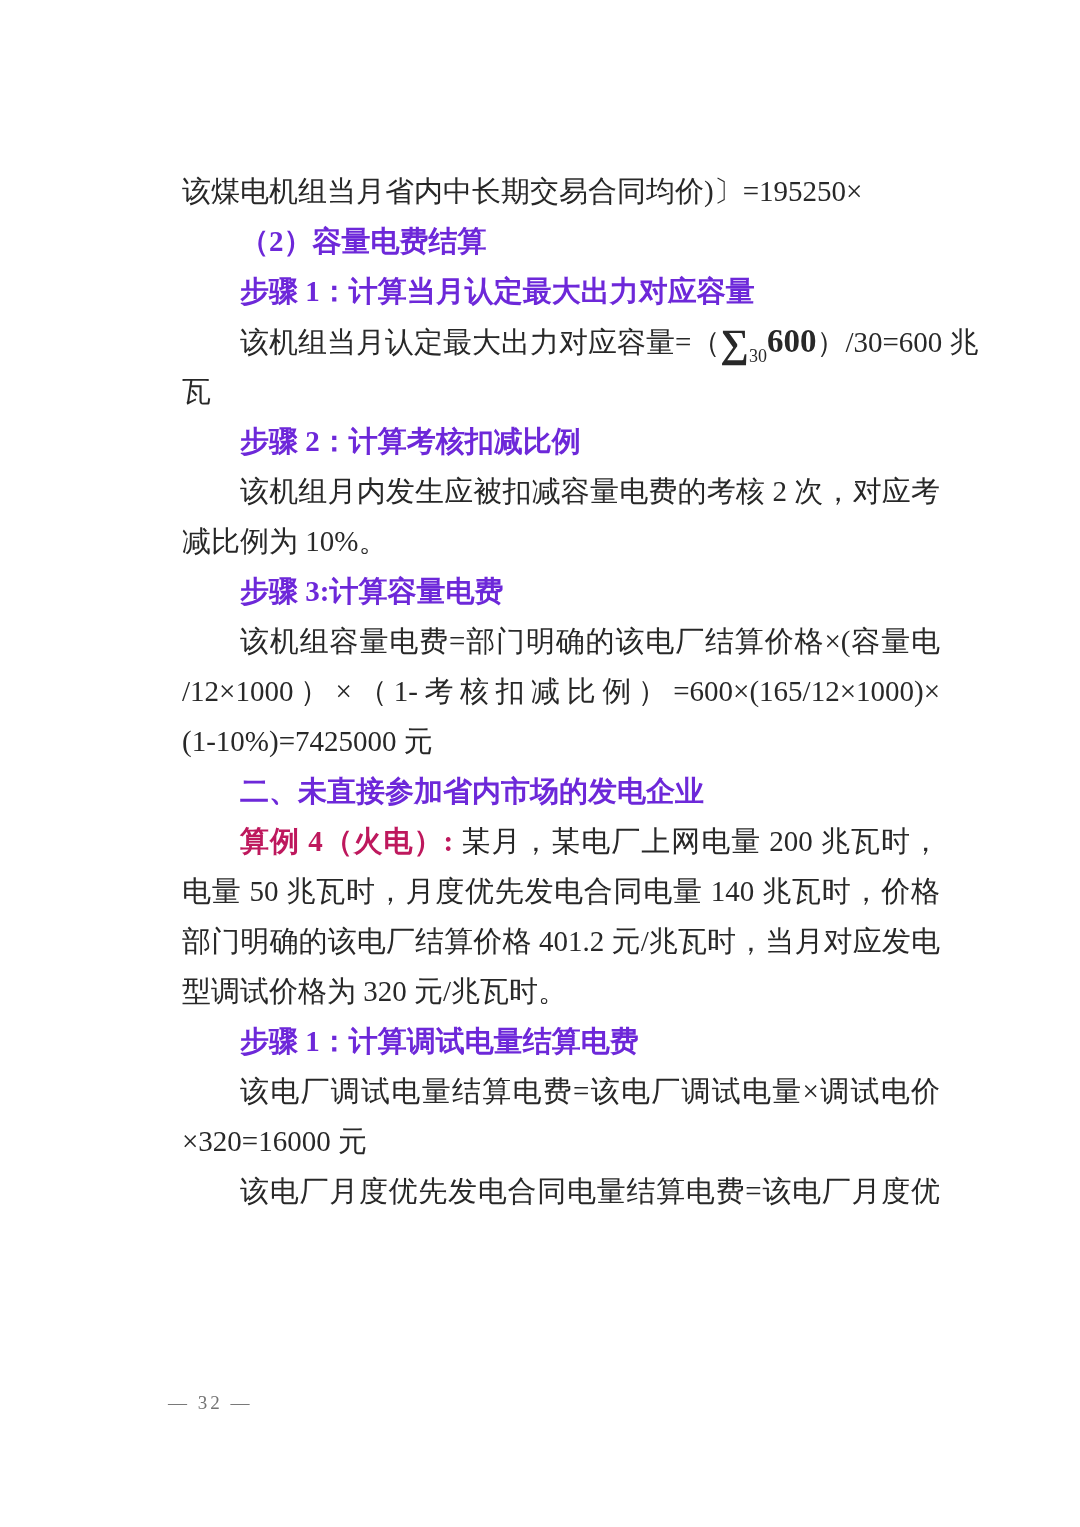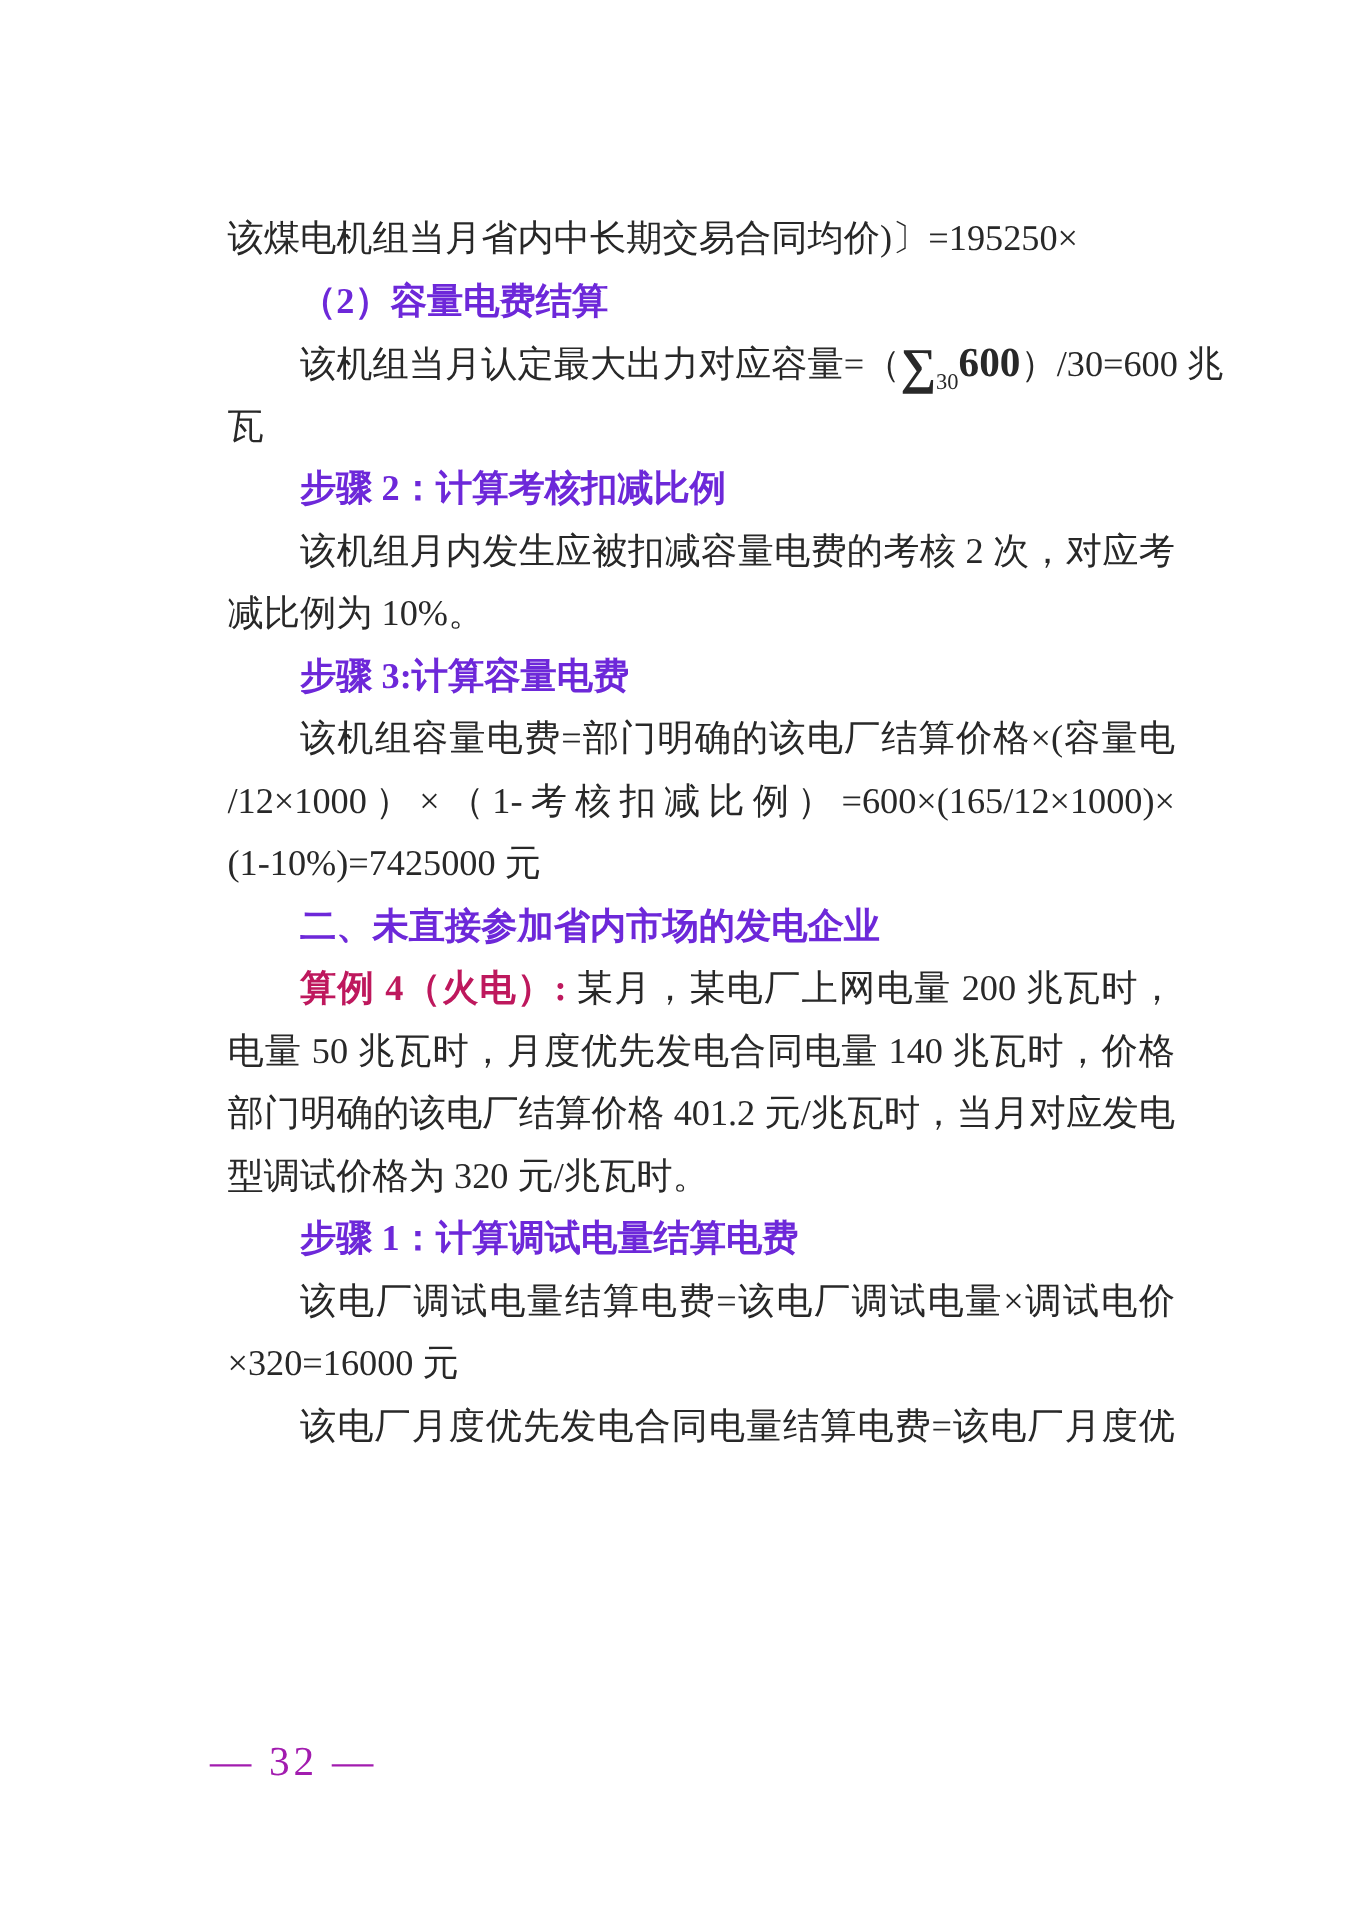--- a/index.html
+++ b/index.html
@@ -53,34 +53,35 @@
     text-align: right;
   }
   .sum-num {
     font-size: 33px;
     font-weight: bold;
   }
   .footer {
     position: absolute;
     left: 168px;
     top: 1392px;
-    font-size: 33px;
-    color: #a21caf;
+    font-size: 19px;
+    color: #737373;
     letter-spacing: 3px;
     white-space: nowrap;
     text-align: center;
   }
 </style>
 </head>
 <body>
 
 <div class="page">
   <div class="content">
       <div class="line">该煤电机组当月省内中长期交易合同均价)〕=195250×</div>
       <div class="line indent heading">（2）容量电费结算</div>
+      <div class="line indent heading">步骤 1：计算当月认定最大出力对应容量</div>
       <div class="line indent"><span>该机组当月认定最大出力对应容量=（</span><span class="sigma">∑</span><span class="sum-sub">30</span><span class="sum-num">600</span><span>）/30=600 兆</span></div>
       <div class="line">瓦</div>
       <div class="line indent heading">步骤 2：计算考核扣减比例</div>
       <div class="line indent just">该机组月内发生应被扣减容量电费的考核 2 次，对应考核扣</div>
       <div class="line">减比例为 10%。</div>
       <div class="line indent heading">步骤 3:计算容量电费</div>
       <div class="line indent just">该机组容量电费=部门明确的该电厂结算价格×(容量电价</div>
       <div class="line just">/12×1000）×（1-考核扣减比例）=600×(165/12×1000)×</div>
       <div class="line">(1-10%)=7425000 元</div>
       <div class="line indent heading">二、未直接参加省内市场的发电企业</div>

